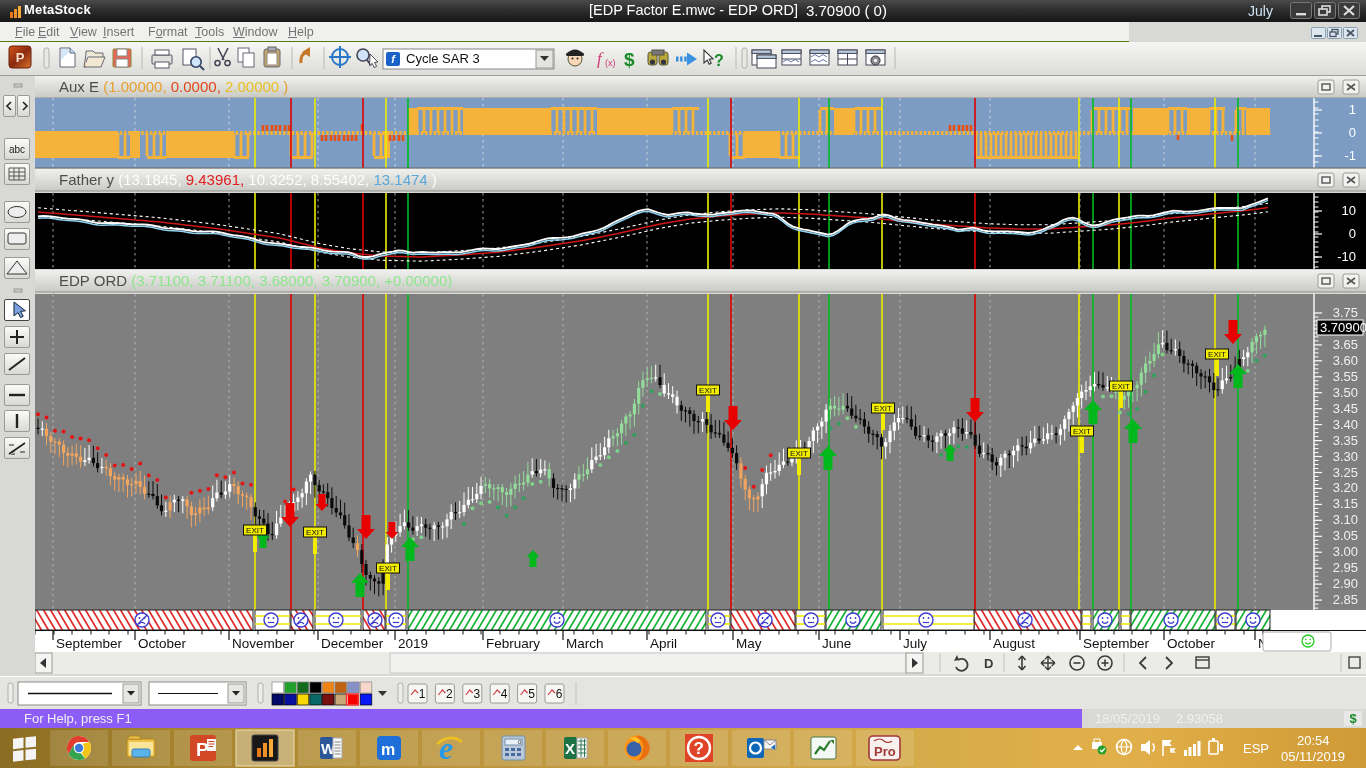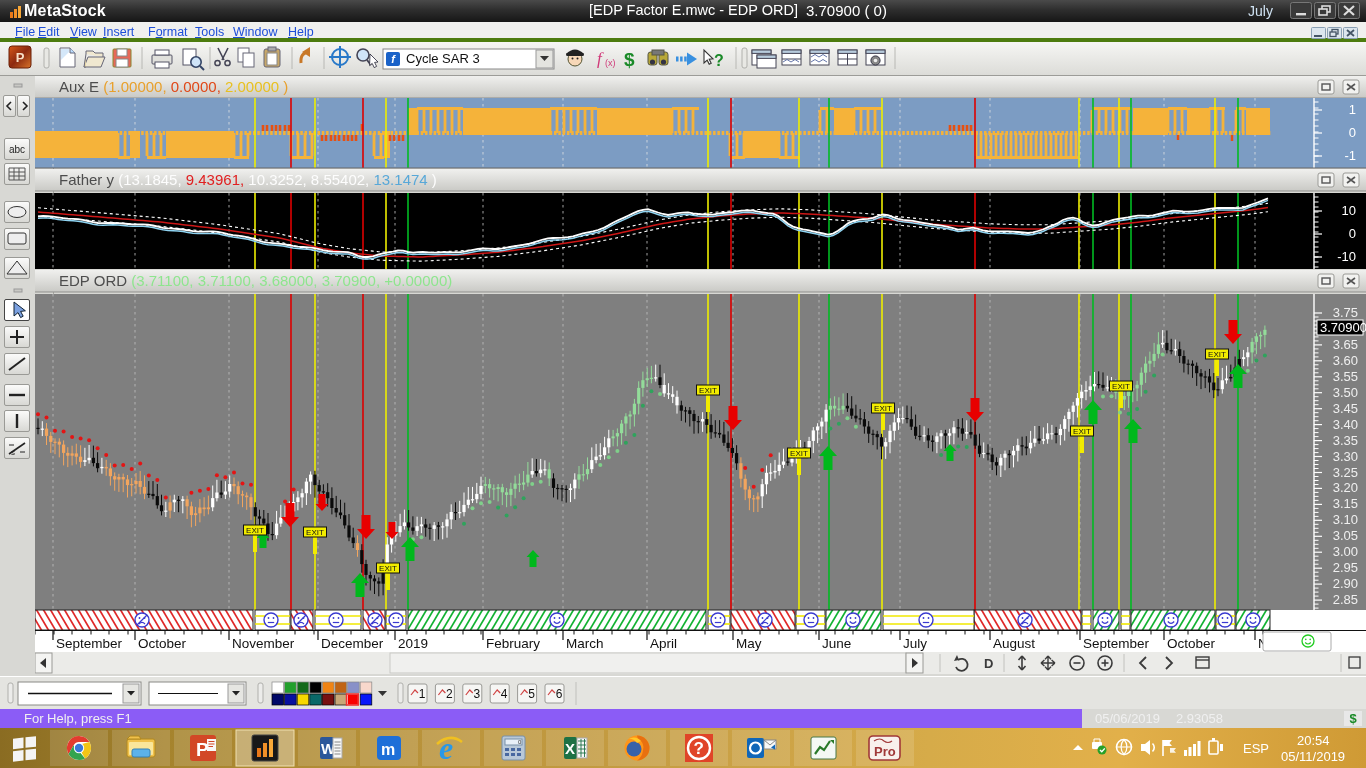--- a/index.html
+++ b/index.html
@@ -1,32 +1,32 @@
 <!DOCTYPE html>
 <html><head><meta charset="utf-8"><style>
 *{margin:0;padding:0;box-sizing:border-box}
 body{width:1366px;height:768px;overflow:hidden;font-family:"Liberation Sans",sans-serif;position:relative;background:#d8d8d4}
 .abs{position:absolute}
 #titlebar{left:0;top:0;width:1366px;height:22px;background:linear-gradient(#4a4a4a,#2e2e2e 45%,#161616);color:#fff}
-#menubar{left:0;top:22px;width:1366px;height:20px;background:#f0f0ee;border-bottom:4px solid #4d7c0f;font-size:12.5px;color:#1d4ed8}
+#menubar{left:0;top:22px;width:1129px;height:20px;background:#f0f0ee;border-bottom:1px solid #4d7c0f;font-size:12.5px;color:#737373}
 #menubar span{position:absolute;top:3px}
 #toolbar{left:0;top:42px;width:1366px;height:34px;background:linear-gradient(#f6f6f4,#dedeba0);background:linear-gradient(#f6f6f4,#dcdcd8);border-bottom:1px solid #9c9c98}
 #leftcol{left:0;top:76px;width:54px;height:576px;background:#d8d8d4;border-right:1px solid #a8a8a4}
 .lbtn{position:absolute;left:4px;width:26px;height:22px;background:linear-gradient(#fbfbfa,#dedeb8a0);background:linear-gradient(#fbfbfa,#d8d8d4);border:1px solid #9a9a96;border-radius:2px}
 #botbar{left:0;top:676px;width:1366px;height:33px;background:#e4e4e0;border-top:1px solid #fff}
 #statusbar{left:0;top:709px;width:1082px;height:19px;background:#8b5cf6;color:#f0f0f0;font-size:13px}
 #taskbar{left:0;top:728px;width:1366px;height:40px;background:linear-gradient(90deg,#8a6c22,#a5832d 12%,#b8923a 30%,#c9a045 52%,#d6ab49 68%,#e2b04a 82%,#cf9a35 100%)}
 </style></head><body>
 <div class="abs" id="titlebar">
     <svg class="abs" style="left:10px;top:4px" width="16" height="14">
       <rect x="0" y="8" width="3" height="6" fill="#e87818"></rect>
       <rect x="4" y="5" width="3" height="9" fill="#f09028"></rect>
       <rect x="8" y="2" width="3" height="12" fill="#f8a838"></rect>
     </svg>
-    <span class="abs" style="left:24px;top:2px;font-size:16px;font-weight:bold;letter-spacing:0.2px">MetaStock</span>
+    <span class="abs" style="left:24px;top:2px;font-size:13px;font-weight:bold;letter-spacing:0.2px">MetaStock</span>
     <span class="abs" style="left:589px;top:2px;font-size:14.5px">[EDP Factor E.mwc - EDP ORD]</span>
     <span class="abs" style="left:806px;top:2px;font-size:15px">3.70900 ( 0)</span>
     <span class="abs" style="left:1248px;top:3px;font-size:14px;color:#cfe2f2">July</span>
     <svg class="abs" style="left:1290px;top:2px" width="22" height="17">
       <rect x="0.5" y="0.5" width="21" height="16" rx="2" fill="#3a3a3a" stroke="#777"></rect>
       <rect x="6" y="11" width="10" height="2.4" fill="#ddd"></rect>
     </svg>
     <svg class="abs" style="left:1314px;top:2px" width="22" height="17">
       <rect x="0.5" y="0.5" width="21" height="16" rx="2" fill="#3a3a3a" stroke="#777"></rect>
       <rect x="8" y="4" width="8" height="6" fill="none" stroke="#ddd" stroke-width="1.6"></rect>
@@ -2000,21 +2000,21 @@
       <text x="531.6" y="21" font-size="12" fill="#111" text-anchor="middle">5</text>
       <rect x="545.0" y="7" width="19" height="19" rx="2" fill="#f6f6f4" stroke="#9a9a96"></rect>
       <path d="M548.0 0" fill="none"></path>
       <path d="M548.0 18 l4 -5 3 3" fill="none" stroke="#d04444" stroke-width="1.2"></path>
       <text x="559.0" y="21" font-size="12" fill="#111" text-anchor="middle">6</text>
       <line x1="576" y1="5" x2="576" y2="28" stroke="#c0c0bc"></line>
     </svg>
   </div>
 <div class="abs" id="statusbar">
     <span class="abs" style="left:24px;top:2px">For Help, press F1</span>
-    <span class="abs" style="left:1095px;top:2px">05/06/2019</span>
+    <span class="abs" style="left:1095px;top:2px">18/05/2019</span>
     <span class="abs" style="left:1176px;top:2px">2.93058</span>
     <svg class="abs" style="left:1344px;top:2px" width="18" height="15">
       <rect width="18" height="15" fill="#e8e8e8"></rect>
       <text x="9" y="12" font-size="13" font-weight="bold" fill="#1a8a28" text-anchor="middle" font-family="Liberation Sans">$</text>
     </svg>
   </div>
 <div class="abs" id="taskbar">
     <svg class="abs" style="left:0;top:0" width="1366" height="40" font-family="Liberation Sans, sans-serif">
       <g fill="#f4f4f4">
         <rect x="13" y="9" width="10.5" height="10.5" transform="skewY(-6) translate(0,3)"></rect>

